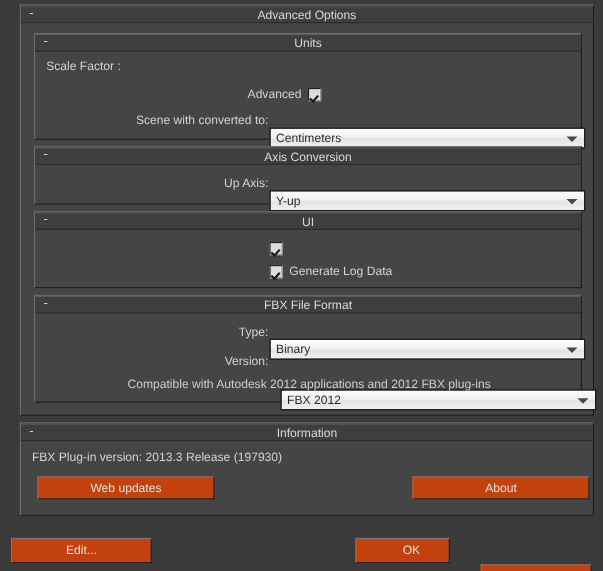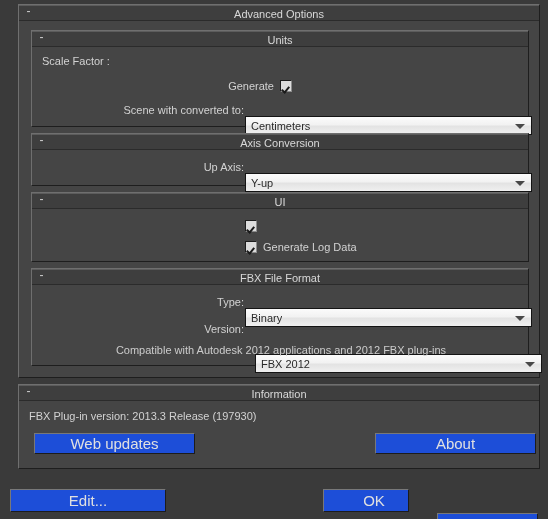--- a/index.html
+++ b/index.html
@@ -108,28 +108,28 @@
     right: 6px; top: 50%;
     margin-top: -2px;
     width: 0; height: 0;
     border-left: 5px solid transparent;
     border-right: 5px solid transparent;
     border-top: 5px solid #484848;
   }
 
   
   .btn {
-    background: #1d4ed8;
+    background: #c2410c;
     border-top: 1px solid #787878;
     border-left: 1px solid #787878;
     border-right: 1px solid #1c1c1c;
     border-bottom: 1px solid #1c1c1c;
     box-sizing: border-box;
     color: #e0e0e0;
-    font-size: 15px;
+    font-size: 11px;
     text-align: center;
     display: flex;
     align-items: center;
     justify-content: center;
     position: absolute;
     cursor: default;
     user-select: none;
   }
 
   .static-text {
@@ -160,21 +160,21 @@
 
     <div class="group" style="left:12px; top:9px; width:498px; height:97px;">
       <div class="group-header">
         <span class="collapse-btn">-</span>
         <span class="title">Units</span>
       </div>
 
       <div class="static-text" style="left:10px; top:24px;">Scale Factor :</div>
 
       <div class="row" style="left:0px; top:46px; width:260px; justify-content:flex-end;">
-        <span class="lbl" style="margin-right:6px;">Generate</span>
+        <span class="lbl" style="margin-right:6px;">Advanced</span>
         <span class="cb checked"></span>
       </div>
 
       <div class="row" style="left:0px; top:70px; width:212px; justify-content:flex-end;">
         <span class="lbl">Scene with converted to:</span>
       </div>
       <div class="combo" style="left:213px; top:69px; width:287px;">
         <span class="val">Centimeters</span>
         <span class="arrow"></span>
       </div>
@@ -248,21 +248,21 @@
   <div class="static-text" style="left:10px; top:25px;">FBX Plug-in version: 2013.3 Release (197930)</div>
 
   <div class="btn" style="left:15px; top:48px; width:161px; height:21px;">
     <span>Web updates</span>
   </div>
   <div class="btn" style="left:356px; top:48px; width:161px; height:21px;">
     <span>About</span>
   </div>
 </div>
 
-<div class="btn" style="left:10px; top:489px; width:156px; height:23px;">
+<div class="btn" style="left:10px; top:489px; width:128px; height:23px;">
   <span>Edit...</span>
 </div>
 <div class="btn" style="left:323px; top:489px; width:86px; height:23px;padding-left:16px;">
   <span>OK</span>
 </div>
 <div class="btn" style="left:437px; top:513px; width:101px; height:40px;">
   <span>Cancel</span>
 </div>
 
 </body></html>

